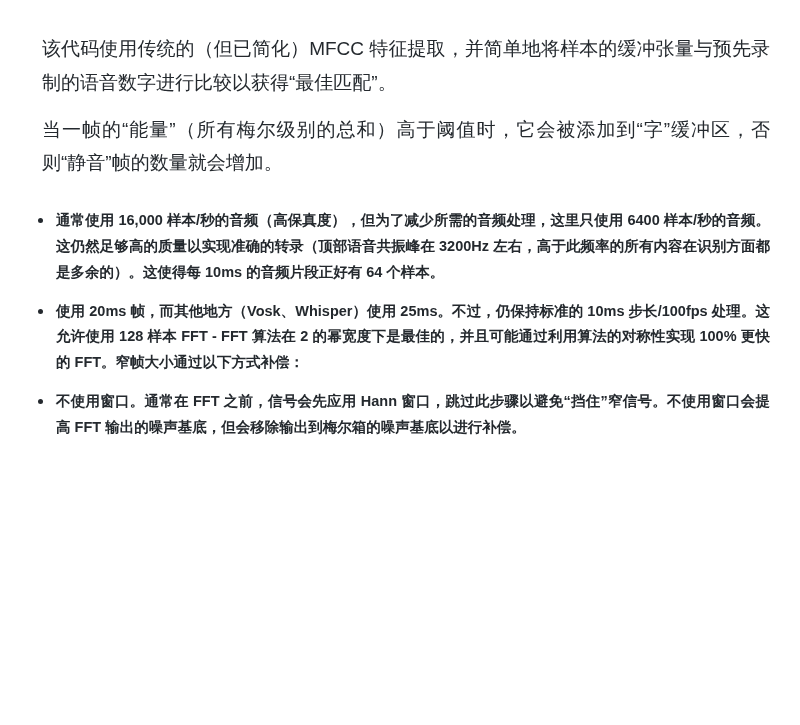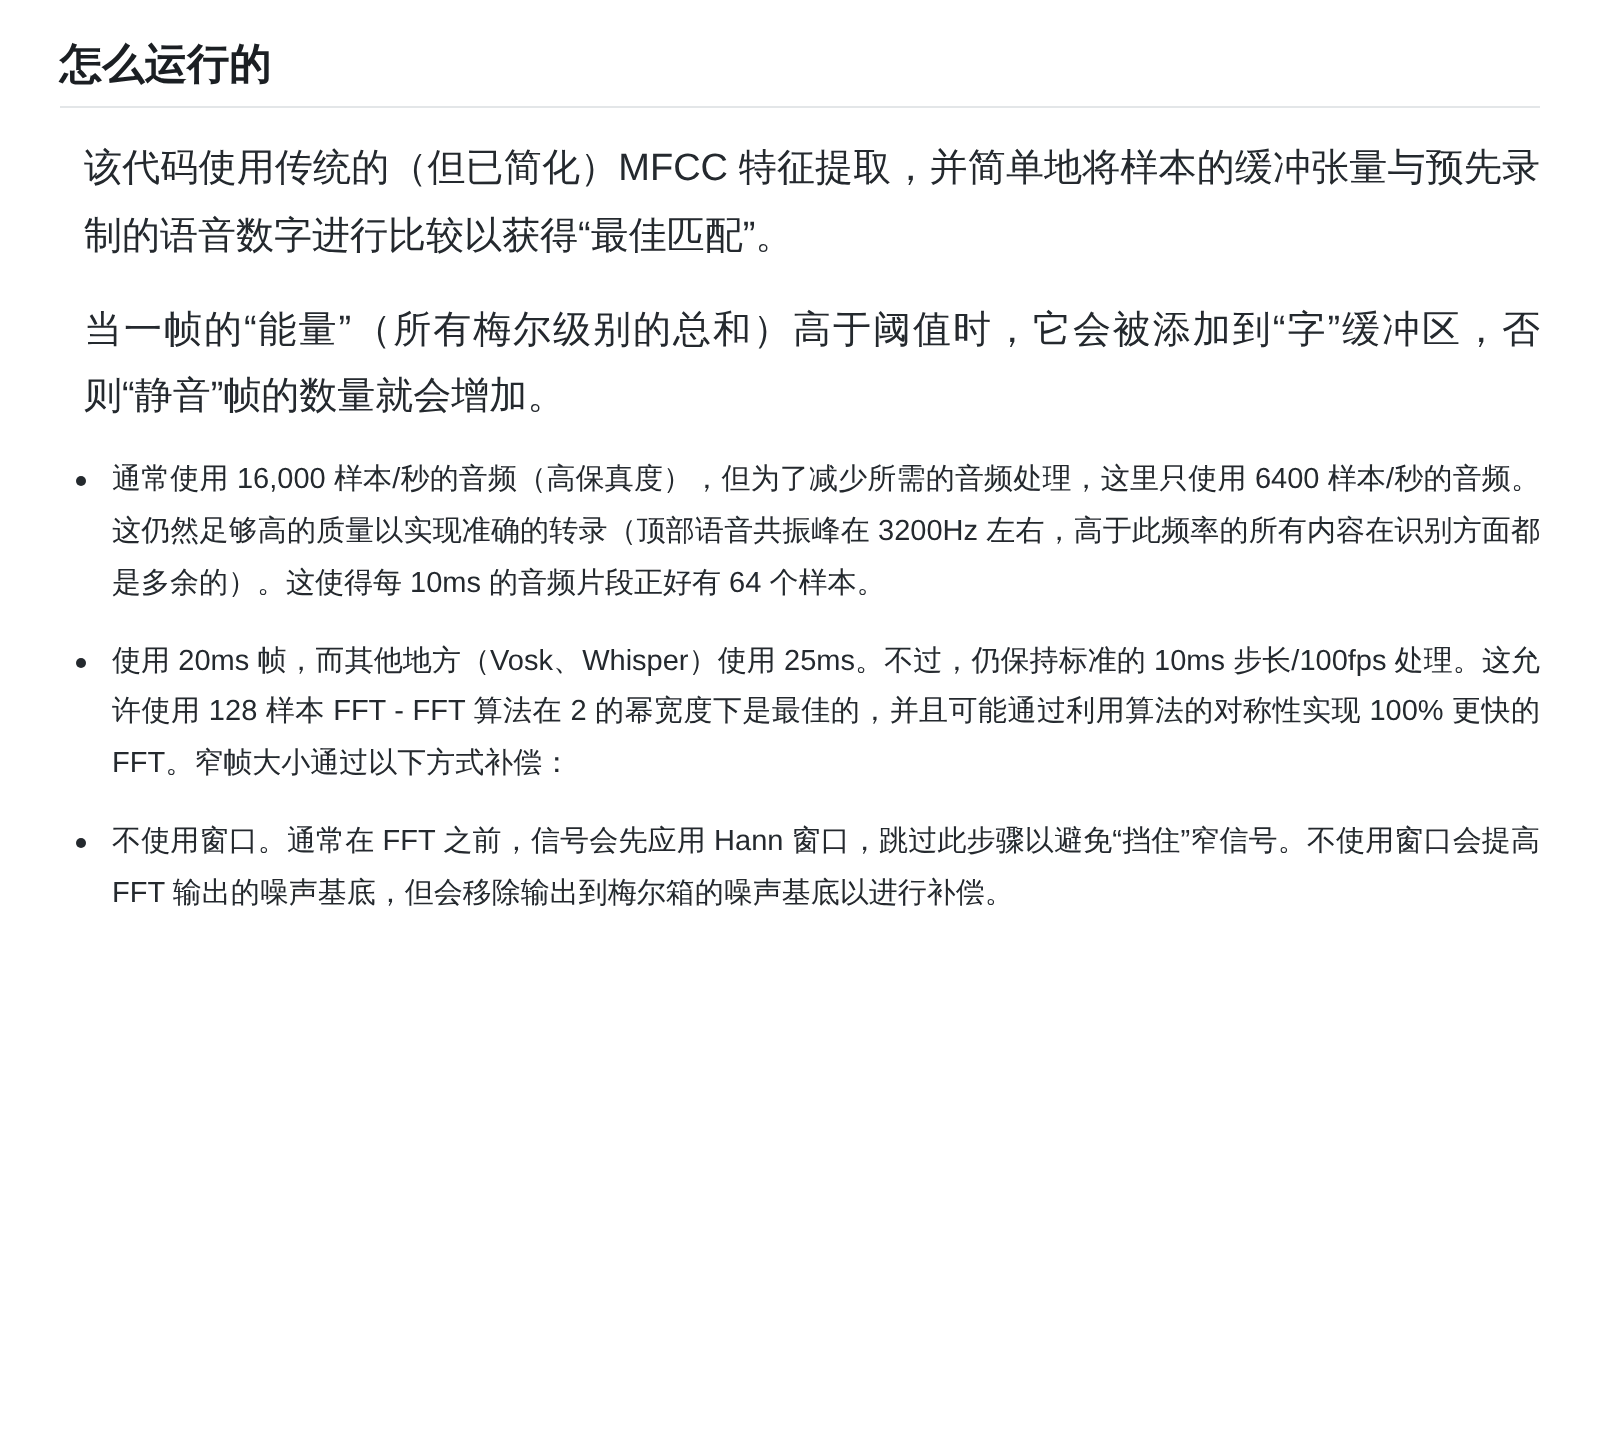--- a/index.html
+++ b/index.html
@@ -36,22 +36,23 @@
     line-height: 1.78;
     margin: 13px 0 0 12px;
     color: #24292e;
     text-align: justify;
   }
   p.para:first-of-type {
     margin-top: 14px;
   }
   ul.bullets {
     list-style: none;
-    margin: 12px 0 0 0;
+    margin: 28px 0 0 0;
     padding: 0;
+    font-weight: bold;
   }
   ul.bullets > li {
     position: relative;
     font-size: 14.5px;
     line-height: 1.78;
     margin-top: 13px;
     padding-left: 26px;
     color: #24292e;
     text-align: justify;
   }
@@ -67,21 +68,20 @@
     height: 5px;
     border-radius: 50%;
     background: #24292e;
   }
 </style>
 </head>
 <body>
 
 <div class="page">
 
-  <h2 class="section-title">怎么运行的</h2>
 
   <p class="para">该代码使用传统的（但已简化）MFCC 特征提取，并简单地将样本的缓冲张量与预先录制的语音数字进行比较以获得“最佳匹配”。</p>
   <p class="para">当一帧的“能量”（所有梅尔级别的总和）高于阈值时，它会被添加到“字”缓冲区，否则“静音”帧的数量就会增加。</p>
 
 
   <ul class="bullets">
     <li>通常使用 16,000 样本/秒的音频（高保真度），但为了减少所需的音频处理，这里只使用 6400 样本/秒的音频。这仍然足够高的质量以实现准确的转录（顶部语音共振峰在 3200Hz 左右，高于此频率的所有内容在识别方面都是多余的）。这使得每 10ms 的音频片段正好有 64 个样本。</li>
     <li>使用 20ms 帧，而其他地方（Vosk、Whisper）使用 25ms。不过，仍保持标准的 10ms 步长/100fps 处理。这允许使用 128 样本 FFT - FFT 算法在 2 的幂宽度下是最佳的，并且可能通过利用算法的对称性实现 100% 更快的 FFT。窄帧大小通过以下方式补偿：</li>
     <li>不使用窗口。通常在 FFT 之前，信号会先应用 Hann 窗口，跳过此步骤以避免“挡住”窄信号。不使用窗口会提高 FFT 输出的噪声基底，但会移除输出到梅尔箱的噪声基底以进行补偿。</li>
 

